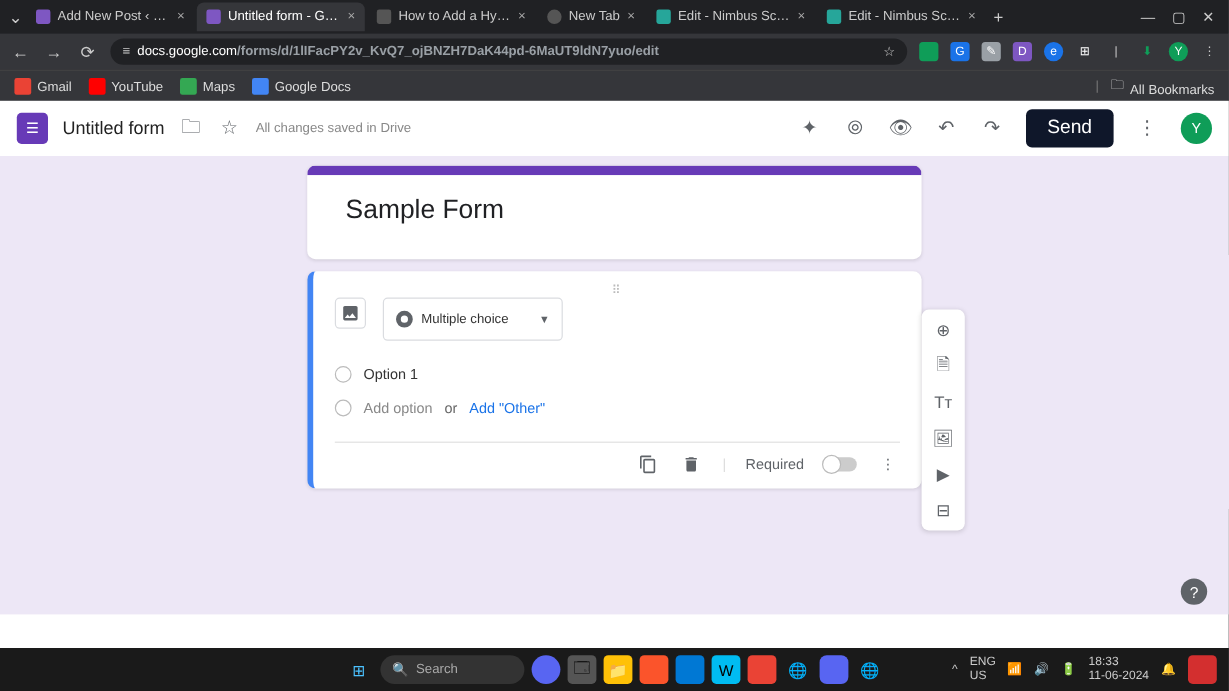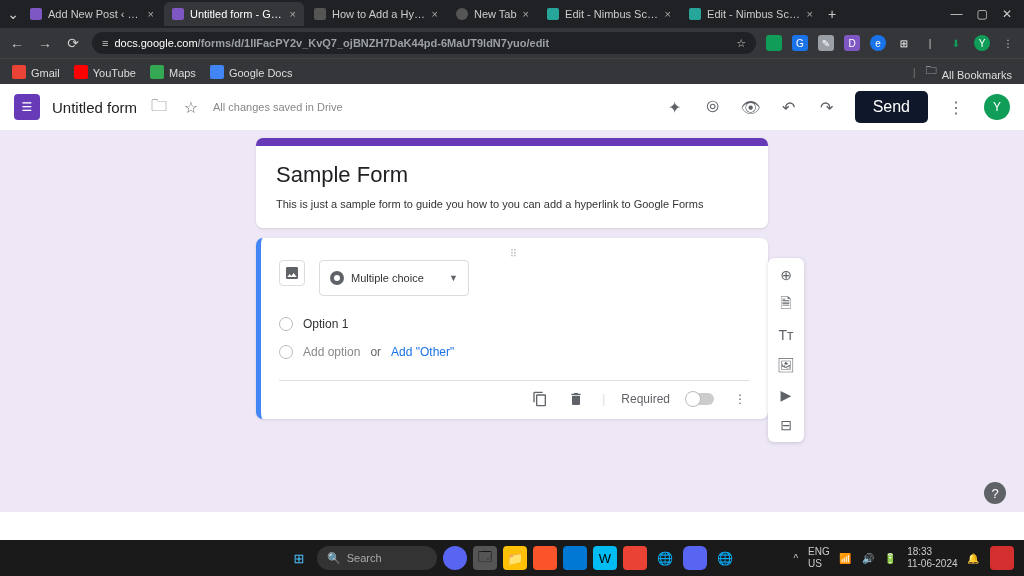--- a/index.html
+++ b/index.html
@@ -44,21 +44,21 @@
 
 
 .gf-nav { height: 28px; display: flex; justify-content: center; align-items: flex-start; gap: 22px; background: #fff; font-size: 12px; }
 .gf-nav-item { color: #5f6368; padding: 0 2px 6px; }
 .gf-nav-item.active { color: #673ab7; border-bottom: 2.5px solid #673ab7; }
 
 
 .gf-canvas { background: #ede7f6; height: calc(100% - 46px - 28px); padding-top: 8px; position: relative; }
 .card { width: 512px; margin: 0 auto 10px; background: #fff; border-radius: 7px; box-shadow: 0 1px 3px rgba(0,0,0,0.1); position: relative; }
 .title-card { padding: 16px 20px 18px; border-top: 8px solid #673ab7; }
-.title-card h1 { font-size: 22px; font-weight: 400; color: #202124; margin-bottom: 10px; }
+.title-card h1 { font-size: 22px; font-weight: 400; color: #202124; margin-bottom: 10px; margin-left: 12px; }
 .title-card p { font-size: 11px; color: #333; }
 
 .q-card { border-left: 5px solid #4285f4; padding: 10px 18px; }
 .drag-handle { text-align: center; color: #bbb; font-size: 10px; letter-spacing: 2px; height: 10px; }
 .q-top { display: flex; gap: 14px; align-items: flex-start; margin-top: 2px; }
 .q-input-wrap { flex: 1; }
 .q-input { width: 100%; border: none; border-bottom: 1.5px solid #673ab7; background: #f8f9fa; padding: 10px 8px; font-size: 12px; color: #333; outline: none; }
 .format-bar { display: flex; gap: 6px; margin-top: 4px; position: relative; }
 .fmt-btn { width: 22px; height: 22px; display: flex; align-items: center; justify-content: center; color: #5f6368; font-size: 12px; border-radius: 3px; }
 .fmt-btn.bold { font-weight: bold; }
@@ -204,21 +204,20 @@
       <button class="send-btn">Send</button>
       <span class="icon-btn">⋮</span>
       <div class="avatar">Y</div>
     </div>
   </div>
 
 
   <div class="gf-canvas">
     <div class="card title-card">
       <h1>Sample Form</h1>
-      <p>This is just a sample form to guide you how to you can add a hyperlink to Google Forms</p>
     </div>
 
     <div class="card q-card">
       <div class="drag-handle">⠿</div>
       <div class="q-top">
         <div class="img-btn">
           <svg width="16" height="16" viewBox="0 0 24 24">
               <path fill="#5f6368" d="M21 19V5c0-1.1-.9-2-2-2H5c-1.1 0-2 .9-2 2v14c0 1.1.9 2 2 2h14c1.1 0 2-.9 2-2zM8.5 13.5l2.5 3 3.5-4.5 4.5 6H5l3.5-4.5z"></path>
             </svg>
         </div>

